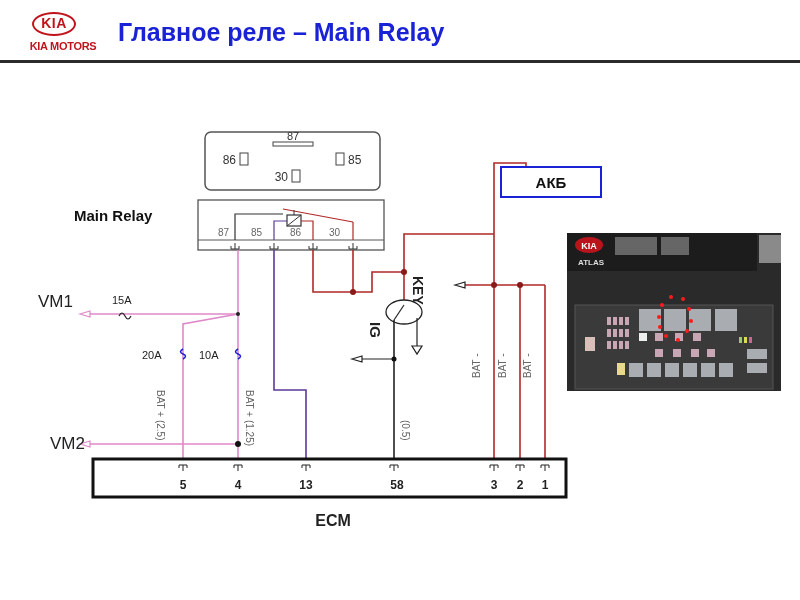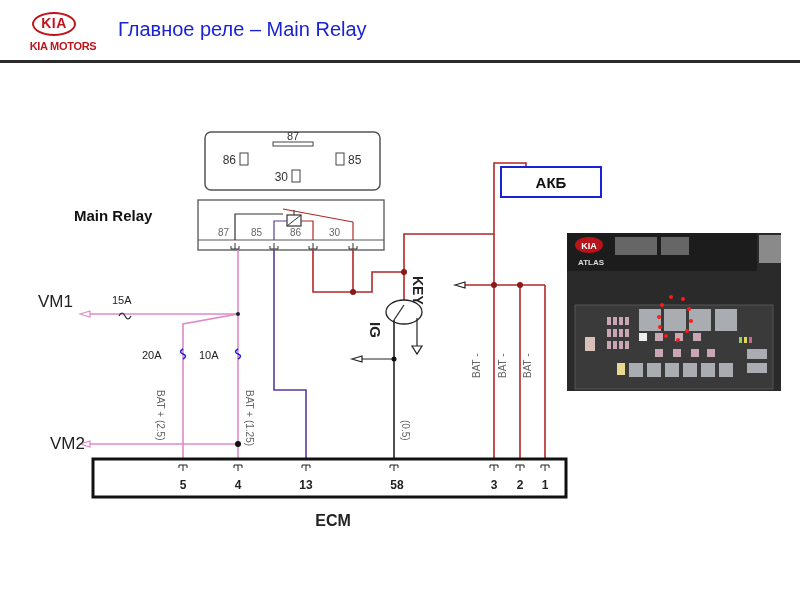--- a/index.html
+++ b/index.html
@@ -6,22 +6,22 @@
     body { width: 800px; height: 600px; position: relative; overflow: hidden;
            font-family: "Liberation Sans", sans-serif; }
     .header { position: absolute; left: 0; top: 0; width: 800px; height: 62px; }
     .logo { position: absolute; left: 12px; top: 10px; width: 86px; height: 48px; }
     .logo-oval { position: absolute; left: 20px; top: 2px; width: 44px; height: 24px;
                  border: 2.5px solid #c0141c; border-radius: 50%; box-sizing: border-box;
                  color: #c0141c; font-weight: bold; font-size: 14px; text-align: center;
                  line-height: 19px; letter-spacing: 0.5px; }
     .logo-text { position: absolute; left: 8px; top: 30px; width: 86px; text-align: center;
                  color: #c0141c; font-weight: bold; font-size: 11px; letter-spacing: -0.3px; }
-    .title { position: absolute; left: 118px; top: 18px; color: #1a22d6; font-weight: normal;
-             font-size: 20px; white-space: nowrap; }
+    .title { position: absolute; left: 118px; top: 18px; color: #1a22d6; font-weight: bold;
+             font-size: 25px; white-space: nowrap; }
     .header-rule { position: absolute; left: 0; top: 60px; width: 800px; height: 3px; background: #2b2b2b; }
     svg.diagram { position: absolute; left: 0; top: 0; }
     .photo { position: absolute; left: 567px; top: 233px; width: 214px; height: 158px;
              overflow: hidden; background: #2e2e2e; }
   </style>
 </head>
 <body>
 
 <div class="header">
   <div class="logo">

